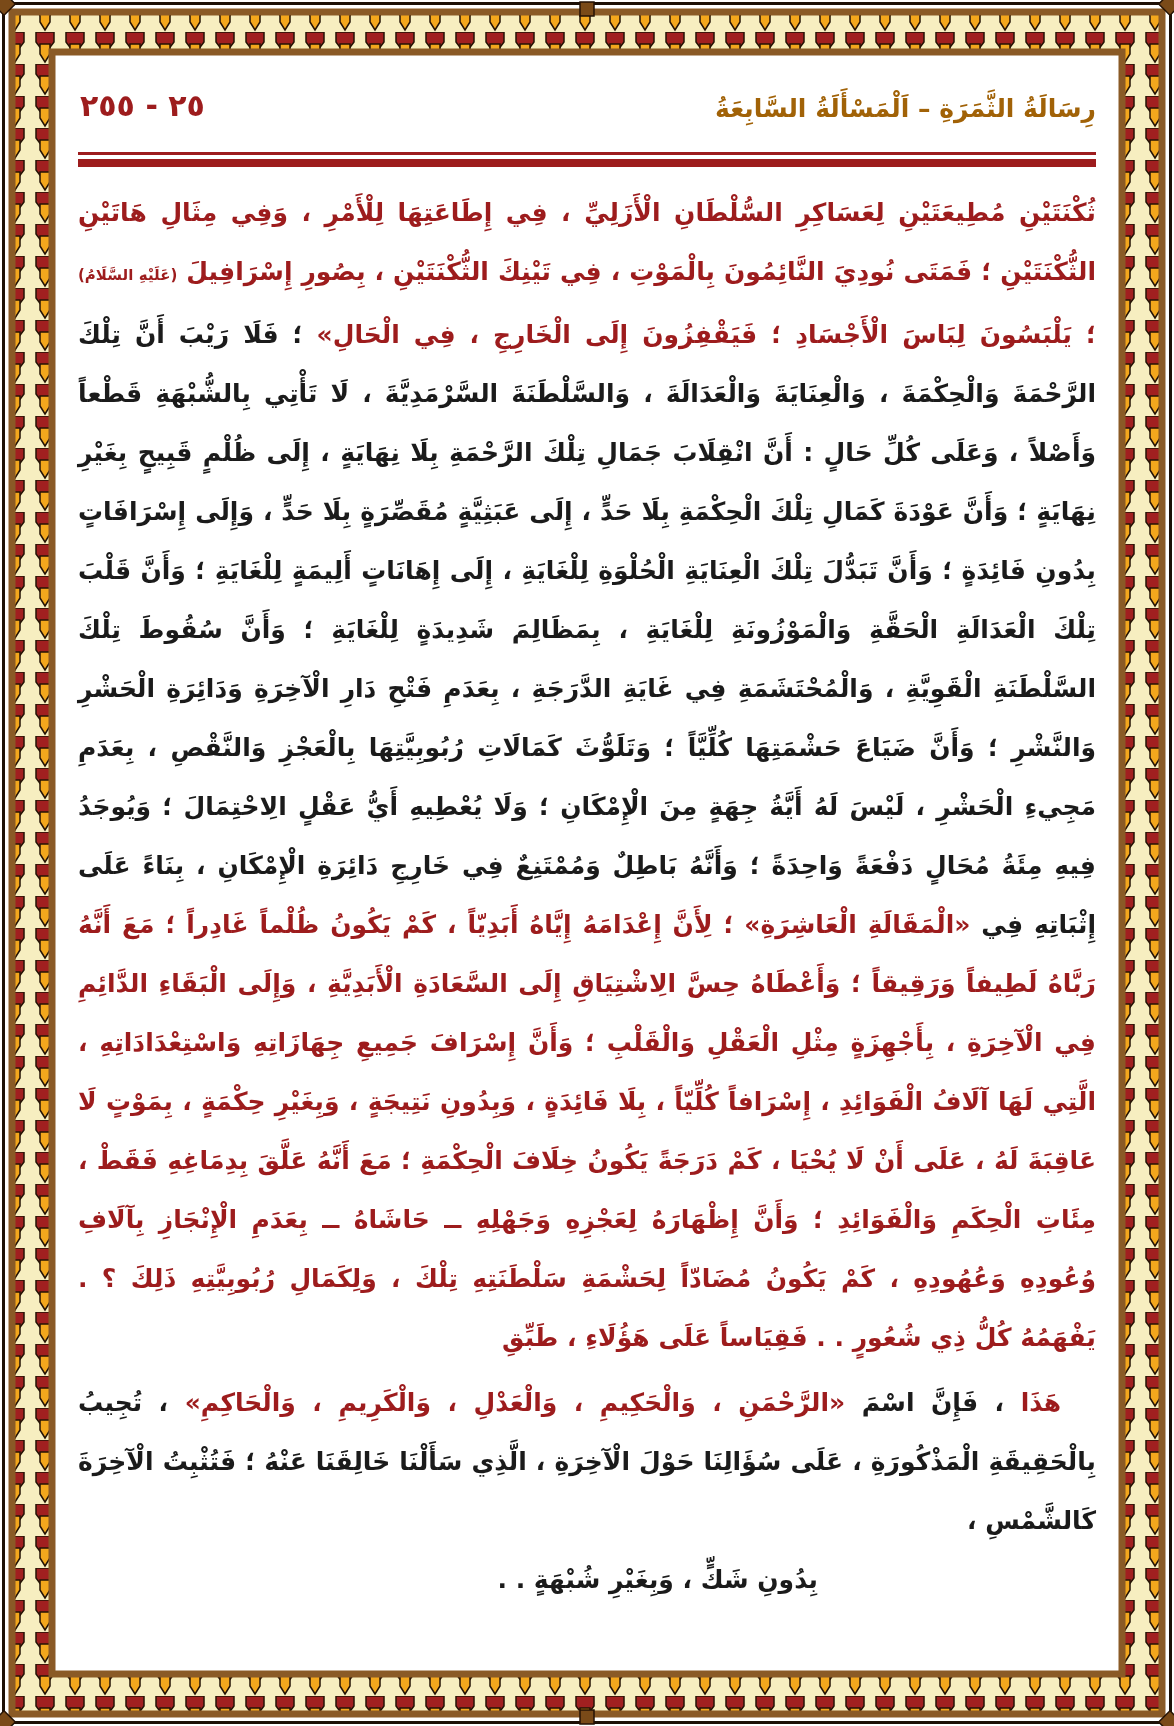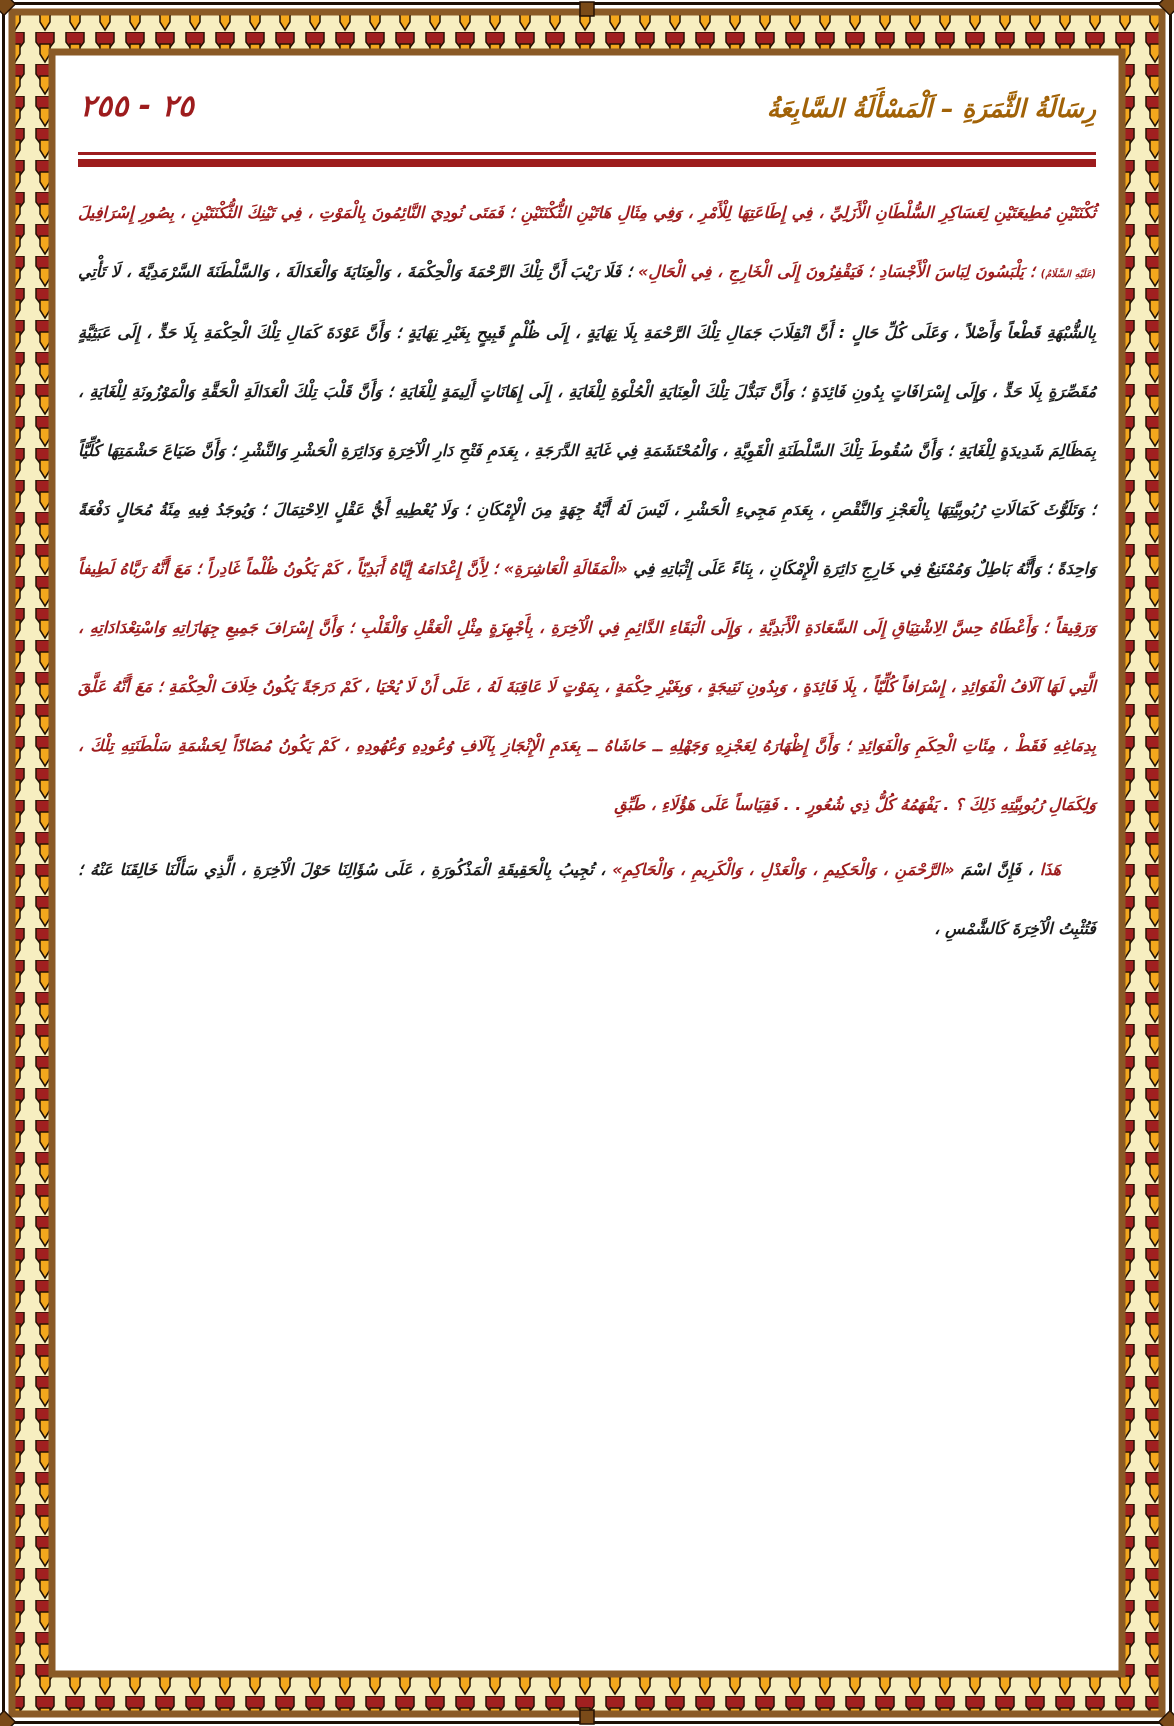--- a/index.html
+++ b/index.html
@@ -4,21 +4,21 @@
 <style>
   html, body {
     margin: 0; padding: 0;
     width: 1174px; height: 1726px;
     background: #ffffff;
     overflow: hidden;
     font-family: "DejaVu Sans", sans-serif;
   }
   .page {
     position: relative;
-    width: 1174px; height: 1726px; font-style: italic;
+    width: 1174px; height: 1726px;
   }
   .frame-svg {
     position: absolute; inset: 0;
     width: 1174px; height: 1726px;
     display: block;
   }
   .content {
     position: absolute;
     top: 56px; right: 56px; bottom: 56px; left: 56px;
     background: transparent;
@@ -47,21 +47,21 @@
     line-height: 58px;
   }
   .header-divider {
     height: 4px;
     border-top: 3px solid #9d1c1d;
     border-bottom: 8px solid #9d1c1d;
     margin: 10px 0 16px 0;
   }
   .body-text {
     color: #1b1b1b;
-    font-size: 16px;
+    font-size: 25px;
     font-weight: bold;
     line-height: 59px;
   }
   .para {
     margin: 0;
     text-align: justify;
   }
   .para-2 { text-indent: 35px; margin-top: 6px; }
   .seg-red   { color: #9d1c1d; }
   .seg-black { color: #1b1b1b; }
@@ -108,16 +108,17 @@
       <div class="page-numbers">٢٥ - ٢٥٥</div>
       <h1 class="page-title">رِسَالَةُ الثَّمَرَةِ – اَلْمَسْأَلَةُ السَّابِعَةُ</h1>
     </header>
 
     <div class="header-divider"></div>
 
     <main class="body-text">
       <p class="para para-1"><span class="seg-red">ثُكْنَتَيْنِ مُطِيعَتَيْنِ لِعَسَاكِرِ السُّلْطَانِ الْأَزَلِيِّ ، فِي إِطَاعَتِهَا لِلْأَمْرِ ، وَفِي مِثَالِ هَاتَيْنِ الثُّكْنَتَيْنِ ؛ فَمَتَى نُودِيَ النَّائِمُونَ بِالْمَوْتِ ، فِي تَيْنِكَ الثُّكْنَتَيْنِ ، بِصُورِ إِسْرَافِيلَ </span><span class="seg-red seg-small">(عَلَيْهِ السَّلَامُ)</span><span class="seg-red"> ؛ يَلْبَسُونَ لِبَاسَ الْأَجْسَادِ ؛ فَيَقْفِزُونَ إِلَى الْخَارِجِ ، فِي الْحَالِ» </span><span class="seg-black">؛ فَلَا رَيْبَ أَنَّ تِلْكَ الرَّحْمَةَ وَالْحِكْمَةَ ، وَالْعِنَايَةَ وَالْعَدَالَةَ ، وَالسَّلْطَنَةَ السَّرْمَدِيَّةَ ، لَا تَأْتِي بِالشُّبْهَةِ قَطْعاً وَأَصْلاً ، وَعَلَى كُلِّ حَالٍ : أَنَّ انْقِلَابَ جَمَالِ تِلْكَ الرَّحْمَةِ بِلَا نِهَايَةٍ ، إِلَى ظُلْمٍ قَبِيحٍ بِغَيْرِ نِهَايَةٍ ؛ وَأَنَّ عَوْدَةَ كَمَالِ تِلْكَ الْحِكْمَةِ بِلَا حَدٍّ ، إِلَى عَبَثِيَّةٍ مُقَصِّرَةٍ بِلَا حَدٍّ ، وَإِلَى إِسْرَافَاتٍ بِدُونِ فَائِدَةٍ ؛ وَأَنَّ تَبَدُّلَ تِلْكَ الْعِنَايَةِ الْحُلْوَةِ لِلْغَايَةِ ، إِلَى إِهَانَاتٍ أَلِيمَةٍ لِلْغَايَةِ ؛ وَأَنَّ قَلْبَ تِلْكَ الْعَدَالَةِ الْحَقَّةِ وَالْمَوْزُونَةِ لِلْغَايَةِ ، بِمَظَالِمَ شَدِيدَةٍ لِلْغَايَةِ ؛ وَأَنَّ سُقُوطَ تِلْكَ السَّلْطَنَةِ الْقَوِيَّةِ ، وَالْمُحْتَشَمَةِ فِي غَايَةِ الدَّرَجَةِ ، بِعَدَمِ فَتْحِ دَارِ الْآخِرَةِ وَدَائِرَةِ الْحَشْرِ وَالنَّشْرِ ؛ وَأَنَّ ضَيَاعَ حَشْمَتِهَا كُلِّيَّاً ؛ وَتَلَوُّثَ كَمَالَاتِ رُبُوبِيَّتِهَا بِالْعَجْزِ وَالنَّقْصِ ، بِعَدَمِ مَجِيءِ الْحَشْرِ ، لَيْسَ لَهُ أَيَّةُ جِهَةٍ مِنَ الْإِمْكَانِ ؛ وَلَا يُعْطِيهِ أَيُّ عَقْلٍ الِاحْتِمَالَ ؛ وَيُوجَدُ فِيهِ مِئَةُ مُحَالٍ دَفْعَةً وَاحِدَةً ؛ وَأَنَّهُ بَاطِلٌ وَمُمْتَنِعٌ فِي خَارِجِ دَائِرَةِ الْإِمْكَانِ ، بِنَاءً عَلَى إِثْبَاتِهِ فِي </span><span class="seg-red">«الْمَقَالَةِ الْعَاشِرَةِ» ؛ لِأَنَّ إِعْدَامَهُ إِيَّاهُ أَبَدِيّاً ، كَمْ يَكُونُ ظُلْماً غَادِراً ؛ مَعَ أَنَّهُ رَبَّاهُ لَطِيفاً وَرَقِيقاً ؛ وَأَعْطَاهُ حِسَّ الِاشْتِيَاقِ إِلَى السَّعَادَةِ الْأَبَدِيَّةِ ، وَإِلَى الْبَقَاءِ الدَّائِمِ فِي الْآخِرَةِ ، بِأَجْهِزَةٍ مِثْلِ الْعَقْلِ وَالْقَلْبِ ؛ وَأَنَّ إِسْرَافَ جَمِيعِ جِهَازَاتِهِ وَاسْتِعْدَادَاتِهِ ، الَّتِي لَهَا آلَافُ الْفَوَائِدِ ، إِسْرَافاً كُلِّيّاً ، بِلَا فَائِدَةٍ ، وَبِدُونِ نَتِيجَةٍ ، وَبِغَيْرِ حِكْمَةٍ ، بِمَوْتٍ لَا عَاقِبَةَ لَهُ ، عَلَى أَنْ لَا يُحْيَا ، كَمْ دَرَجَةً يَكُونُ خِلَافَ الْحِكْمَةِ ؛ مَعَ أَنَّهُ عَلَّقَ بِدِمَاغِهِ فَقَطْ ، مِئَاتِ الْحِكَمِ وَالْفَوَائِدِ ؛ وَأَنَّ إِظْهَارَهُ لِعَجْزِهِ وَجَهْلِهِ ــ حَاشَاهُ ــ بِعَدَمِ الْإِنْجَازِ بِآلَافِ وُعُودِهِ وَعُهُودِهِ ، كَمْ يَكُونُ مُضَادّاً لِحَشْمَةِ سَلْطَنَتِهِ تِلْكَ ، وَلِكَمَالِ رُبُوبِيَّتِهِ ذَلِكَ ؟ . يَفْهَمُهُ كُلُّ ذِي شُعُورٍ . . فَقِيَاساً عَلَى هَؤُلَاءِ ، طَبِّقِ</span></p>
 
       <p class="para para-2"><span class="seg-red">هَذَا</span><span class="seg-black"> ، فَإِنَّ اسْمَ </span><span class="seg-red">«الرَّحْمَنِ ، وَالْحَكِيمِ ، وَالْعَدْلِ ، وَالْكَرِيمِ ، وَالْحَاكِمِ»</span><span class="seg-black"> ، تُجِيبُ بِالْحَقِيقَةِ الْمَذْكُورَةِ ، عَلَى سُؤَالِنَا حَوْلَ الْآخِرَةِ ، الَّذِي سَأَلْنَا خَالِقَنَا عَنْهُ ؛ فَتُثْبِتُ الْآخِرَةَ كَالشَّمْسِ ،</span></p>
+      <div class="last-line last-line-2 seg-black">بِدُونِ شَكٍّ ، وَبِغَيْرِ شُبْهَةٍ . .</div>
     </main>
 
   </div>
 </div>
 
 </body></html>

